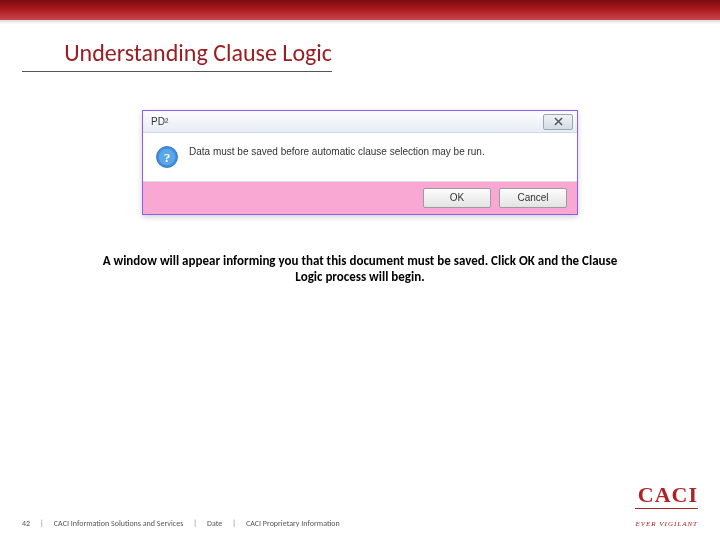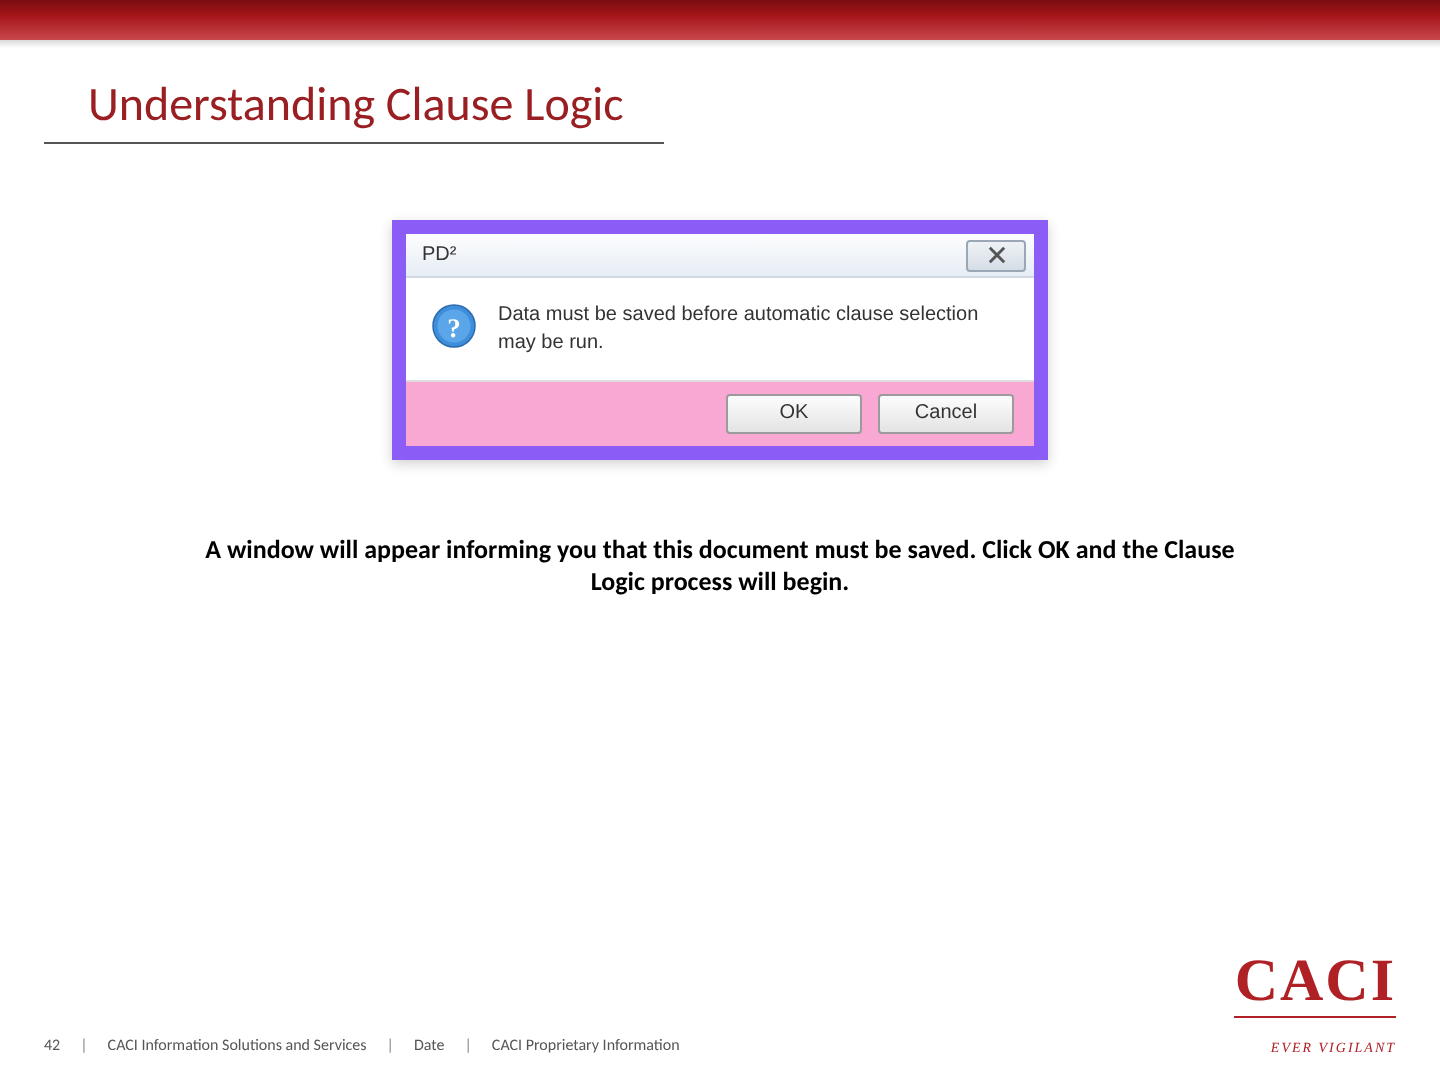--- a/index.html
+++ b/index.html
@@ -26,30 +26,31 @@
   }
   .slide-title {
     color: #9a1f22;
     font-size: 24px;
     font-weight: 400;
     padding: 18px 0 4px 22px;
     border-bottom: 1px solid #555;
     margin: 0 22px 16px 22px;
     width: 310px;
     font-family: Calibri, Arial, sans-serif;
+    text-align: right;
   }
 
   .dialog-area {
     display: flex;
     justify-content: center;
     margin-top: 38px;
   }
   .dialog {
-    width: 328px;
-    border: 7px solid #8b5cf6;
+    width: 436px;
+    border: 1px solid #8b5cf6;
     background: #f4f7fb;
     font-family: "Segoe UI", Tahoma, sans-serif;
     font-size: 11px;
     color: #333;
     box-shadow: 0 2px 6px rgba(0,0,0,.18);
   }
   .titlebar {
     display: flex;
     align-items: center;
     justify-content: space-between;
@@ -135,21 +136,21 @@
     align-items: center;
     gap: 10px;
   }
   .footer-sep { color: #888; }
   .logo {
     text-align: right;
     line-height: 1;
   }
   .logo-main {
     font-family: "Times New Roman", serif;
-    font-size: 30px;
+    font-size: 22px;
     font-weight: 700;
     color: #b02126;
     letter-spacing: 1px;
   }
   .logo-tag {
     font-family: "Times New Roman", serif;
     font-size: 7px;
     font-style: italic;
     color: #b02126;
     letter-spacing: 1px;

